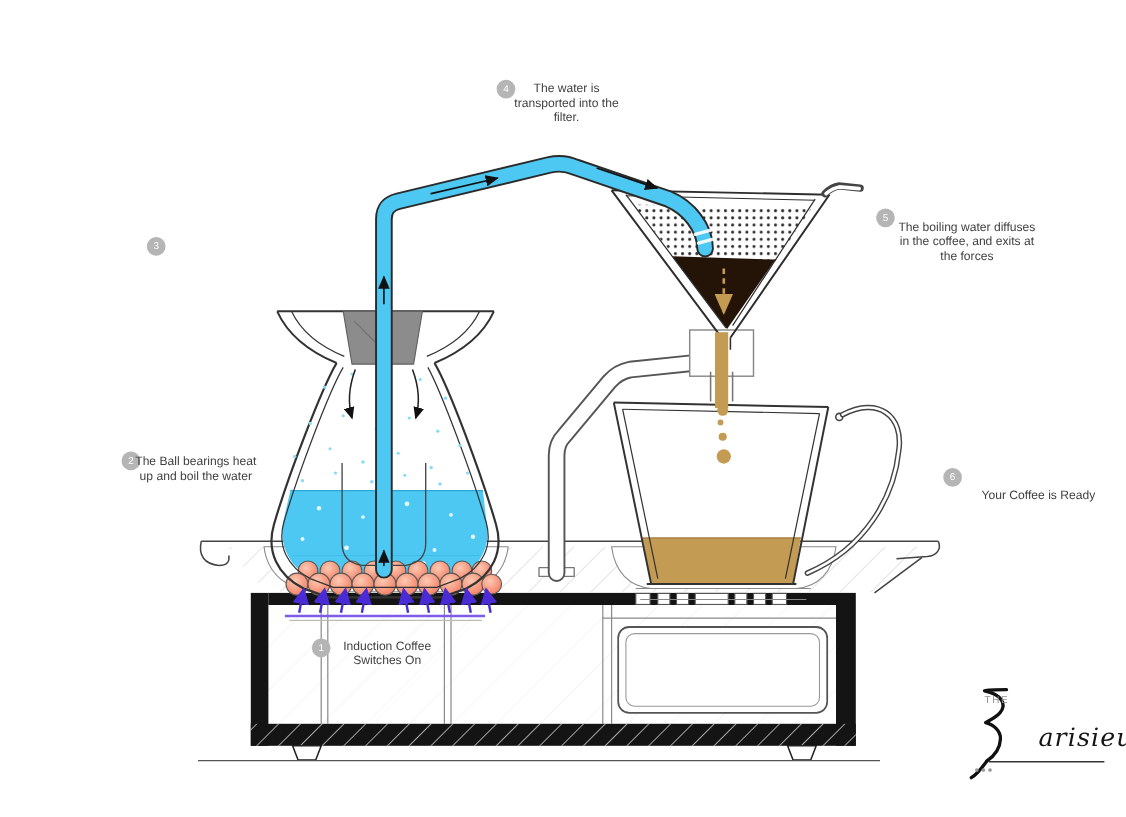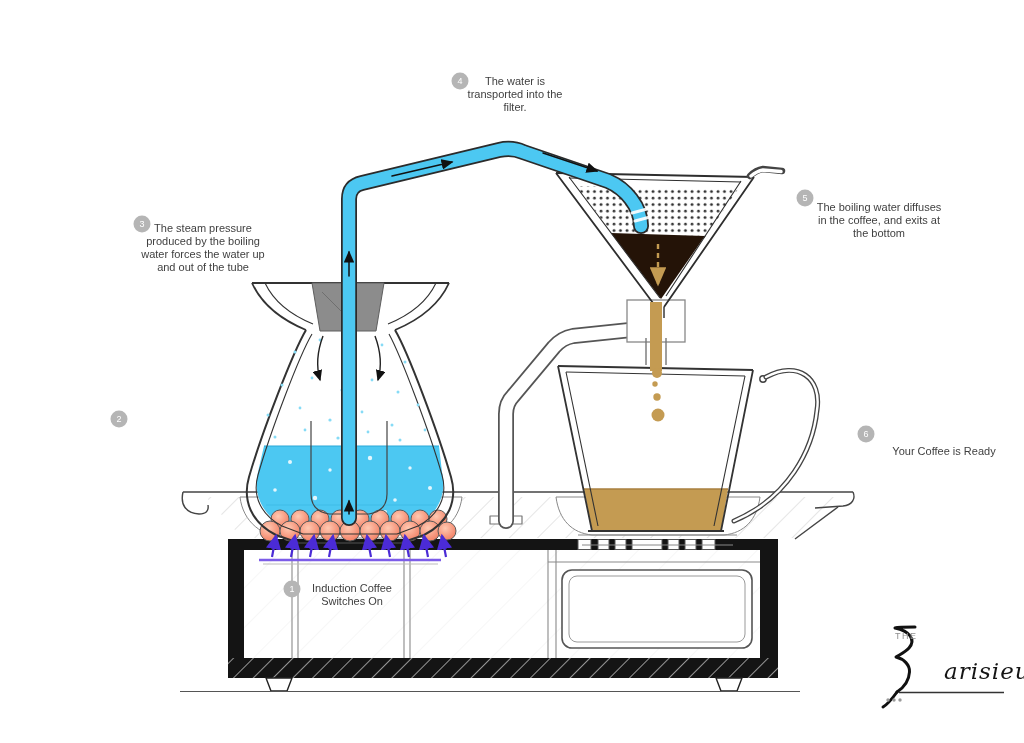--- a/index.html
+++ b/index.html
@@ -267,36 +267,34 @@
           <circle cx="900" cy="700" r="1.7"></circle>
     </g>
   </g>
 </svg>
 
 <div class="num p1">1</div>
 <div class="ann t1">Induction Coffee
 Switches On</div>
 
 <div class="num p2">2</div>
+<div class="ann t2">The Ball bearings heat
+up and boil the water</div>
 
 <div class="num p3">3</div>
-<div class="ann t3">The steam pressure
-produced by the boiling
-water forces the water up
-and out of the tube</div>
 
 <div class="num p4">4</div>
 <div class="ann t4">The water is
 transported into the
 filter.</div>
 
 <div class="num p5">5</div>
 <div class="ann t5">The boiling water diffuses
 in the coffee, and exits at
-the bottom</div>
+the forces</div>
 
 <div class="num p6">6</div>
 <div class="ann t6">Your Coffee is Ready</div>
 
 <div class="logo-the">THE</div>
 <div class="logo-name">arisieur</div>
 
 </div>
 
 </body></html>

